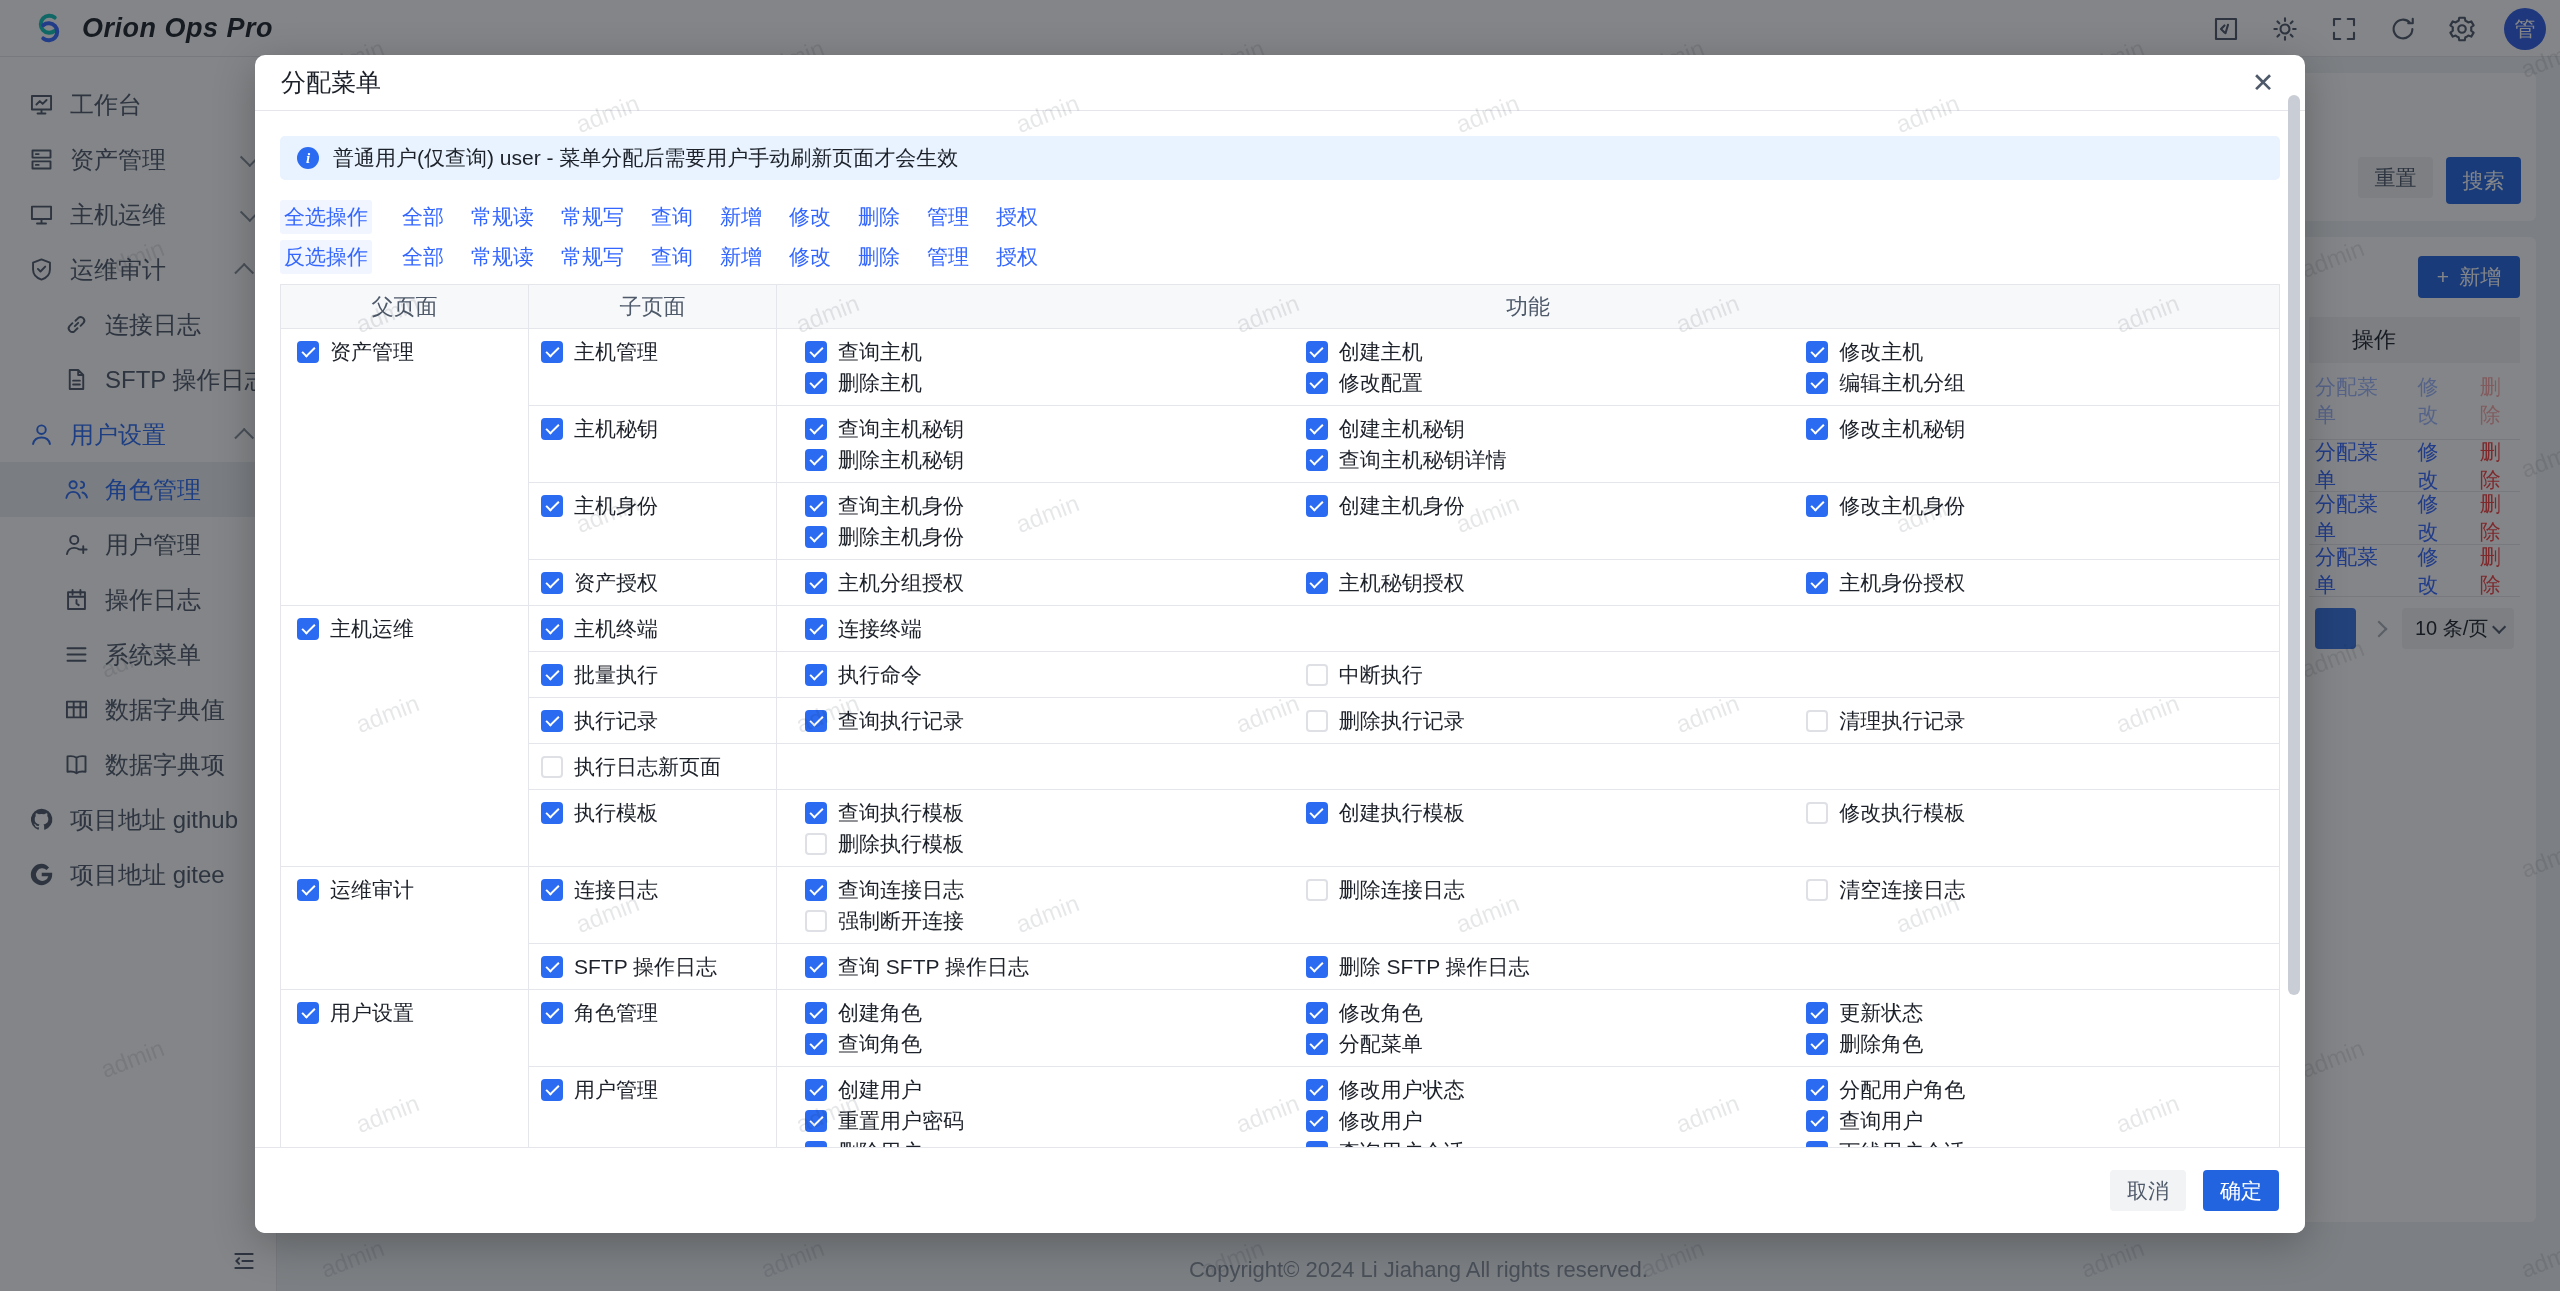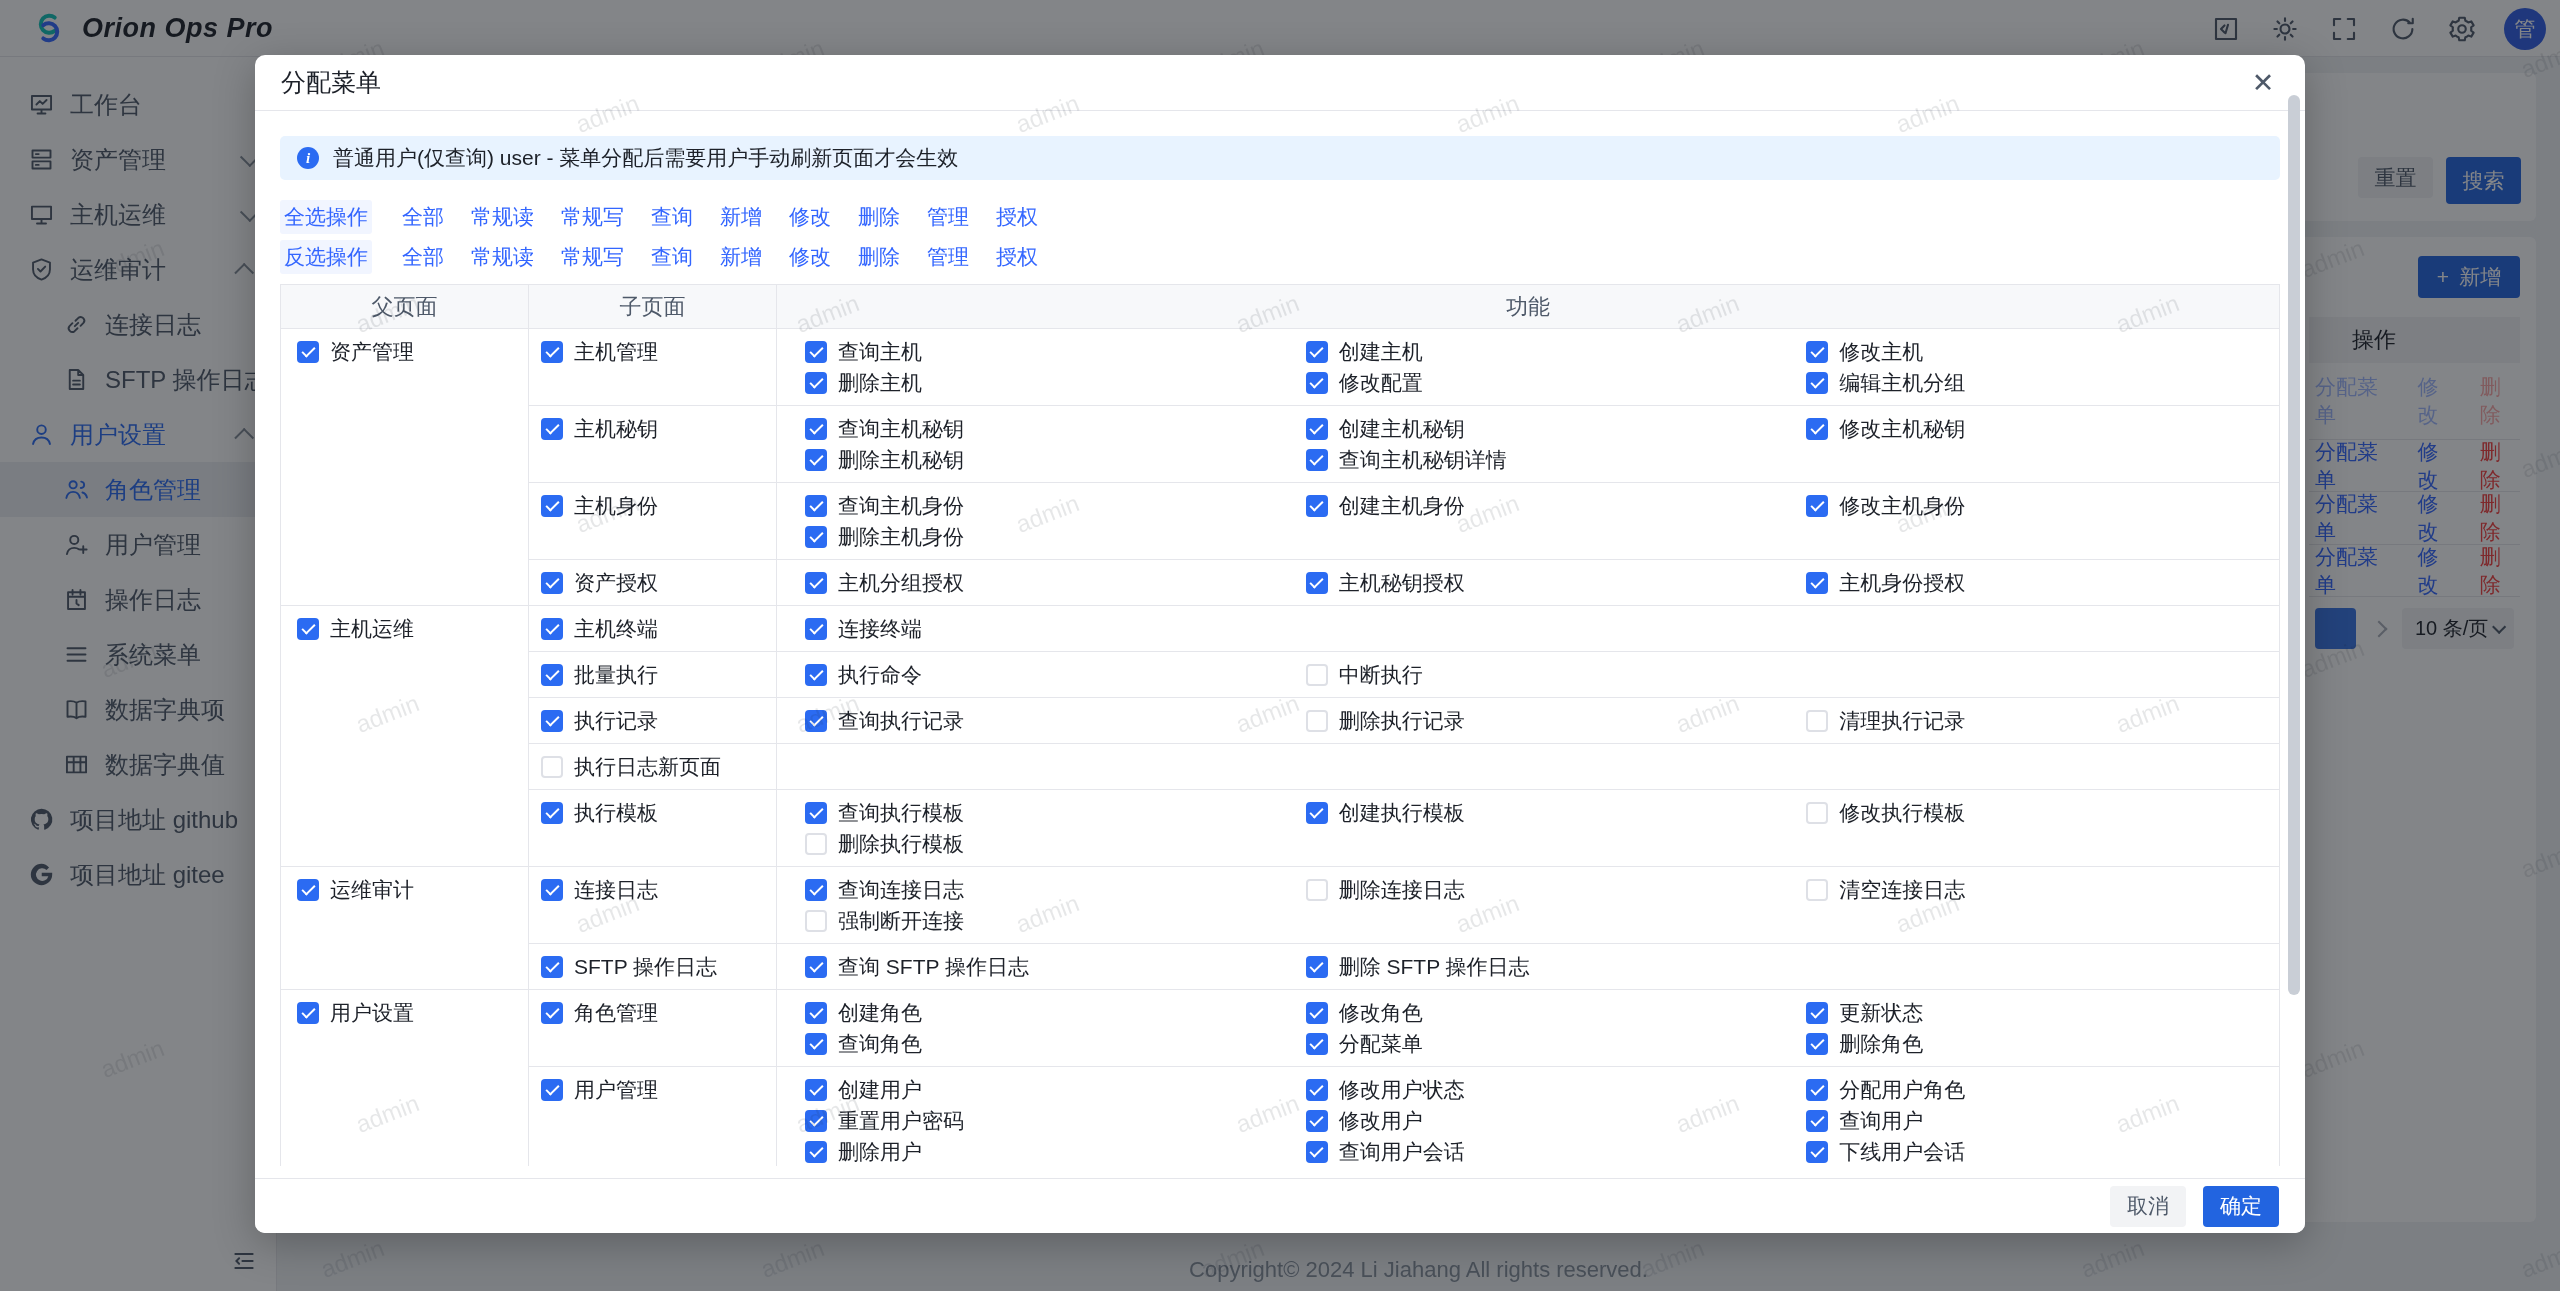--- a/index.html
+++ b/index.html
@@ -62,21 +62,21 @@
   .wm{position:absolute;font-size:24px;color:rgba(29,33,41,.11);transform:rotate(-21deg);white-space:nowrap;}
 
   
   #overlay{position:absolute;inset:0;background:var(--overlay);z-index:2;}
   #modal{position:absolute;left:255px;top:55px;width:2050px;height:1178px;background:#fff;border-radius:10px;z-index:3;box-shadow:0 10px 40px rgba(0,0,0,.25);overflow:hidden;}
   #wm-modal{z-index:40;}
   #modal-header{position:absolute;left:0;top:0;right:0;height:56px;border-bottom:1px solid #e5e6eb;display:flex;align-items:center;padding:0 26px;}
   #modal-title{font-size:25px;font-weight:500;color:#1d2129;}
   #modal-close{position:absolute;right:24px;top:10px;width:36px;height:36px;display:flex;align-items:center;justify-content:center;font-size:27px;color:#4e5969;cursor:pointer;}
   #modal-body{position:absolute;top:57px;left:0;right:0;bottom:67px;padding:24px 25px 0 25px;overflow:hidden;}
-  #modal-footer{position:absolute;left:0;right:0;bottom:0;height:55px;border-top:1px solid #e5e6eb;display:flex;align-items:center;justify-content:flex-end;gap:17px;padding-right:26px;background:#fff;z-index:50;}
+  #modal-footer{position:absolute;left:0;right:0;bottom:0;height:86px;border-top:1px solid #e5e6eb;display:flex;align-items:center;justify-content:flex-end;gap:17px;padding-right:26px;background:#fff;z-index:50;}
   .btn-cancel{width:76px;height:41px;}
   .btn-ok{width:76px;height:41px;}
   #modal-scrollthumb{position:absolute;right:5px;top:40px;width:12px;height:900px;border-radius:7px;background:#c9ced6;z-index:60;}
 
   .alert{height:44px;background:var(--alert-bg);border-radius:5px;display:flex;align-items:center;padding:0 17px;margin-bottom:20px;}
   .alert-icon{width:22px;height:22px;border-radius:50%;background:#2b6bf2;color:#fff;display:flex;align-items:center;justify-content:center;font-size:15px;font-weight:700;flex:0 0 22px;font-family:"Liberation Serif",serif;font-style:italic;}
   .alert-text{font-size:21px;color:#1d2129;margin-left:14px;}
 
   .quick-row{display:flex;align-items:center;height:34px;margin-bottom:6px;}
   .chip{height:34px;display:inline-flex;align-items:center;padding:0 4px;background:#f1f5ff;color:var(--link);font-size:21px;border-radius:3px;cursor:pointer;}
@@ -237,32 +237,32 @@
           <span class="icon">
             <svg viewBox="0 0 24 24" fill="none" stroke="currentColor" stroke-width="1.7" stroke-linecap="round" stroke-linejoin="round">
               <path d="M4 6.5h16 M4 12h16 M4 17.5h16"></path>
             </svg>
           </span>
           <span>系统菜单</span>
         </div>
         <div class="side-sub">
           <span class="icon">
             <svg viewBox="0 0 24 24" fill="none" stroke="currentColor" stroke-width="1.7" stroke-linecap="round" stroke-linejoin="round">
+              <path d="M3.5 5h17v14h-17z M3.5 10h17 M9.5 5v14 M15.5 5v14"></path>
+            </svg>
+          </span>
+          <span>数据字典值</span>
+        </div>
+        <div class="side-sub">
+          <span class="icon">
+            <svg viewBox="0 0 24 24" fill="none" stroke="currentColor" stroke-width="1.7" stroke-linecap="round" stroke-linejoin="round">
               <path d="M12 6C9.8 4.4 7 4.3 4 4.8v13.7c3-.5 5.8-.4 8 1.2 2.2-1.6 5-1.7 8-1.2V4.8c-3-.5-5.8-.4-8 1.2z M12 6v13.7"></path>
             </svg>
           </span>
           <span>数据字典项</span>
-        </div>
-        <div class="side-sub">
-          <span class="icon">
-            <svg viewBox="0 0 24 24" fill="none" stroke="currentColor" stroke-width="1.7" stroke-linecap="round" stroke-linejoin="round">
-              <path d="M3.5 5h17v14h-17z M3.5 10h17 M9.5 5v14 M15.5 5v14"></path>
-            </svg>
-          </span>
-          <span>数据字典值</span>
         </div>
         <div class="side-item">
           <span class="icon">
             <svg viewBox="0 0 24 24" fill="currentColor">
               <path d="M12 2.5a9.5 9.5 0 0 0-3 18.5c.47.1.65-.2.65-.45v-1.6c-2.64.57-3.2-1.27-3.2-1.27-.43-1.1-1.05-1.4-1.05-1.4-.86-.58.07-.57.07-.57.95.07 1.45.98 1.45.98.85 1.45 2.22 1.03 2.76.79.09-.62.33-1.03.6-1.27-2.1-.24-4.32-1.05-4.32-4.7 0-1.03.37-1.88.98-2.54-.1-.24-.42-1.2.09-2.5 0 0 .8-.26 2.6.97a9 9 0 0 1 4.76 0c1.8-1.23 2.6-.97 2.6-.97.51 1.3.19 2.26.1 2.5.6.66.97 1.5.97 2.54 0 3.66-2.23 4.46-4.35 4.7.34.3.65.88.65 1.77v2.62c0 .25.17.56.66.45A9.5 9.5 0 0 0 12 2.5z"></path>
             </svg>
           </span>
           <span>项目地址 github</span>
         </div>
         <div class="side-item">

